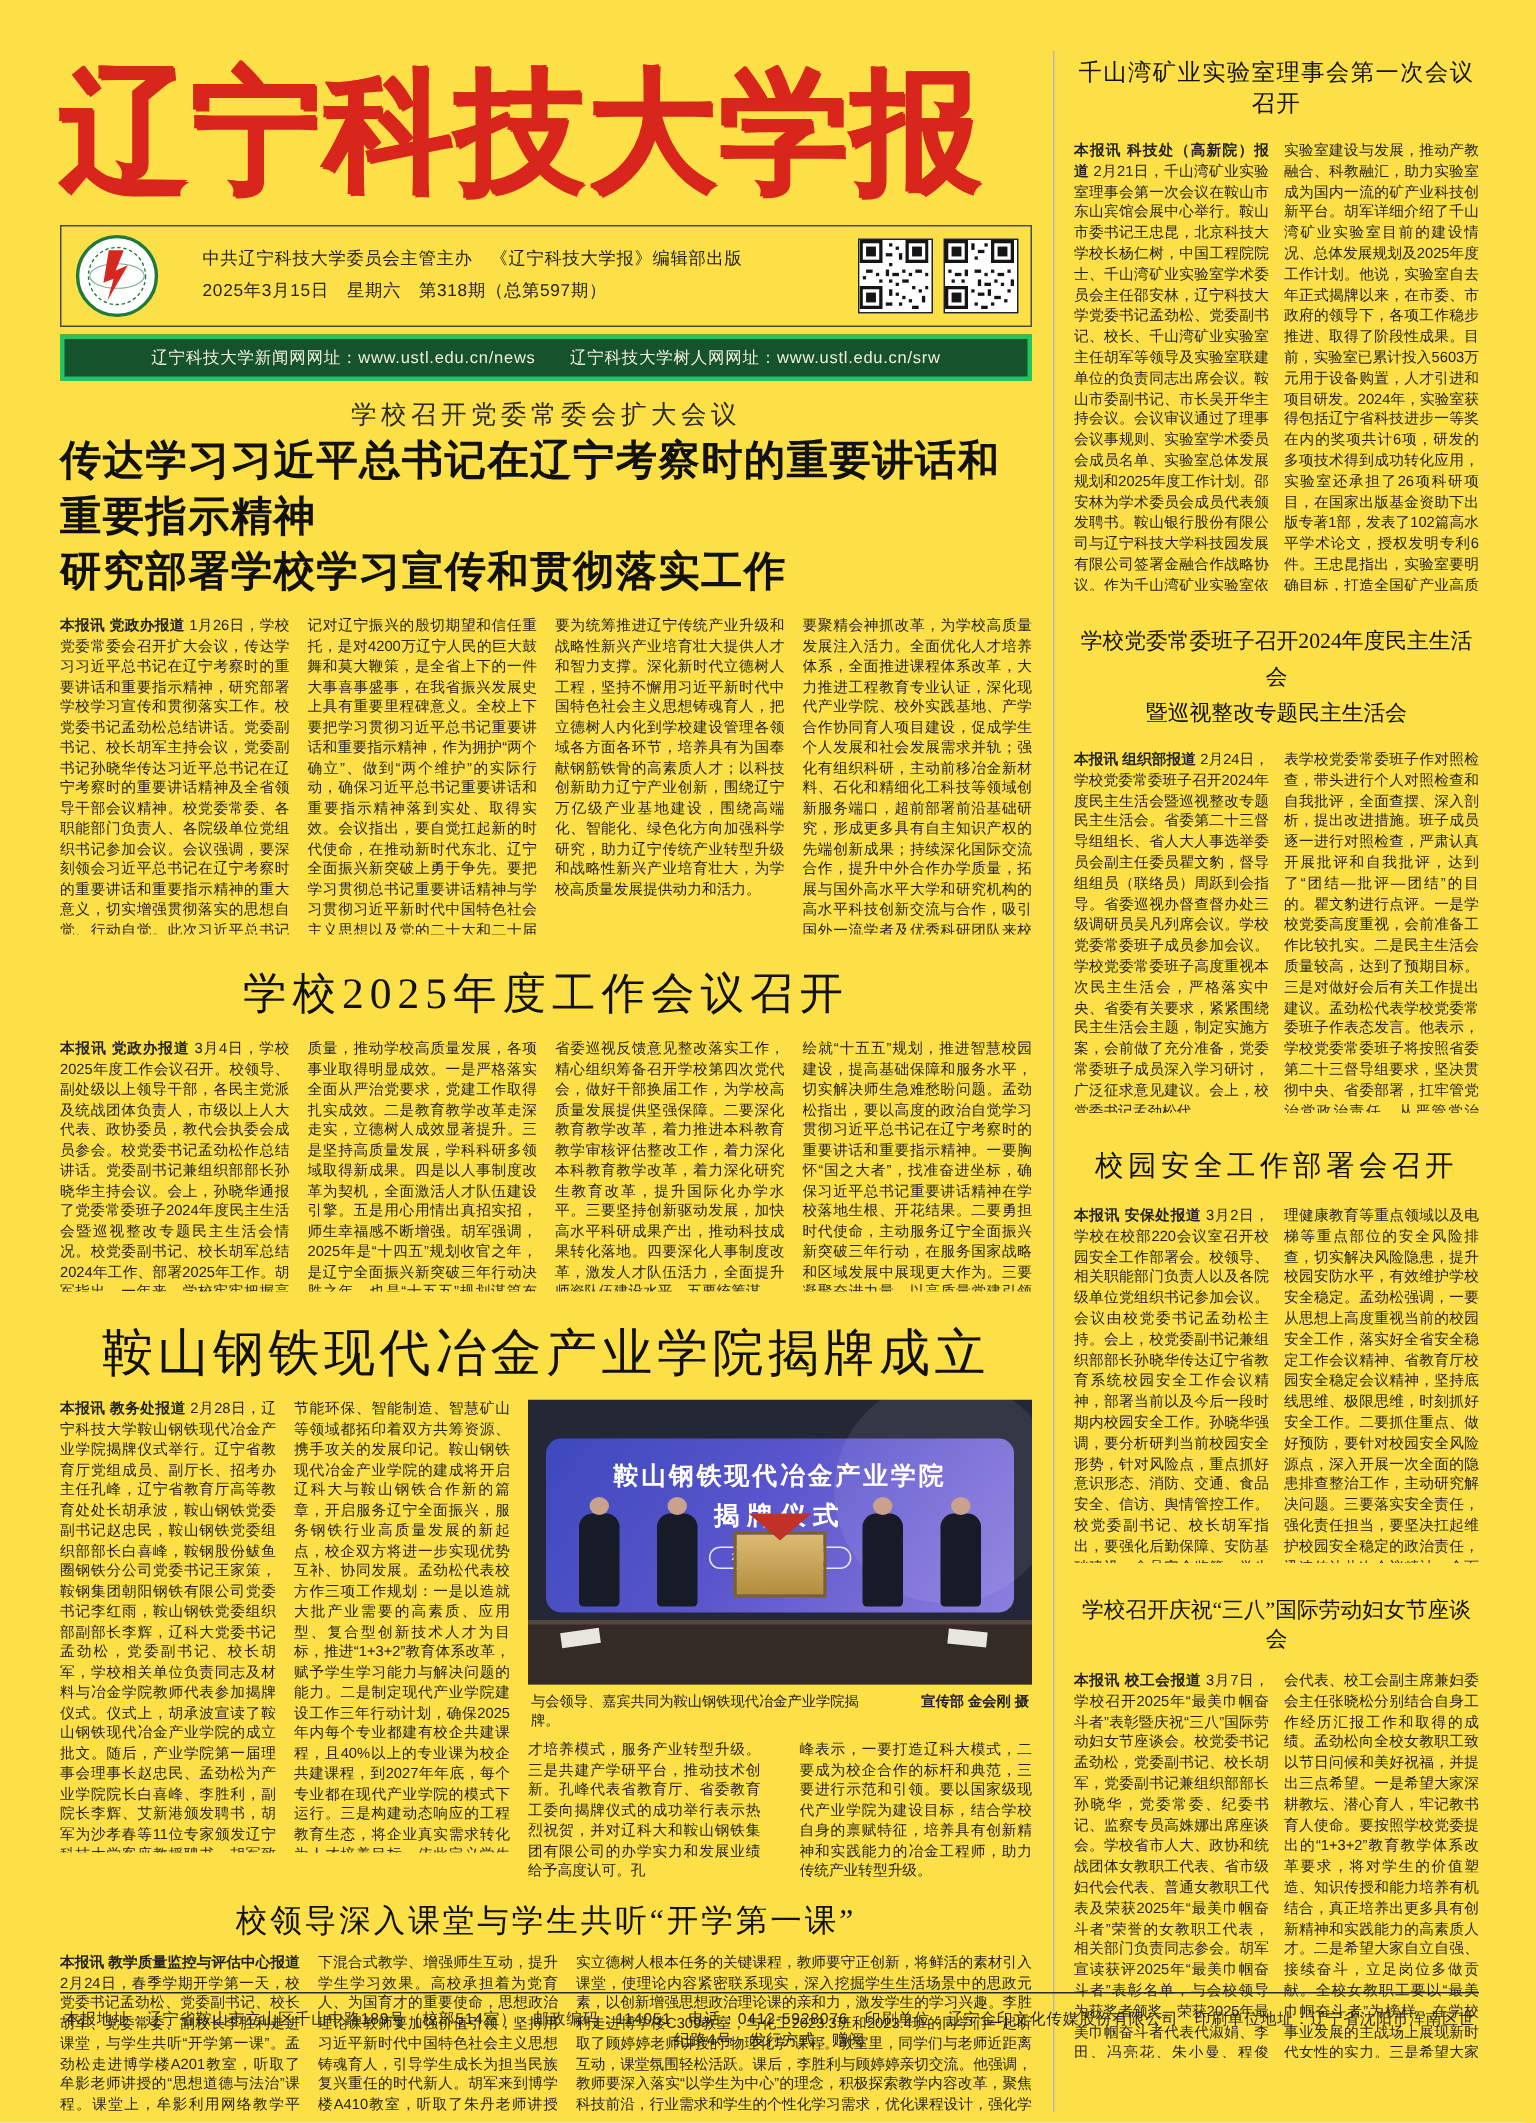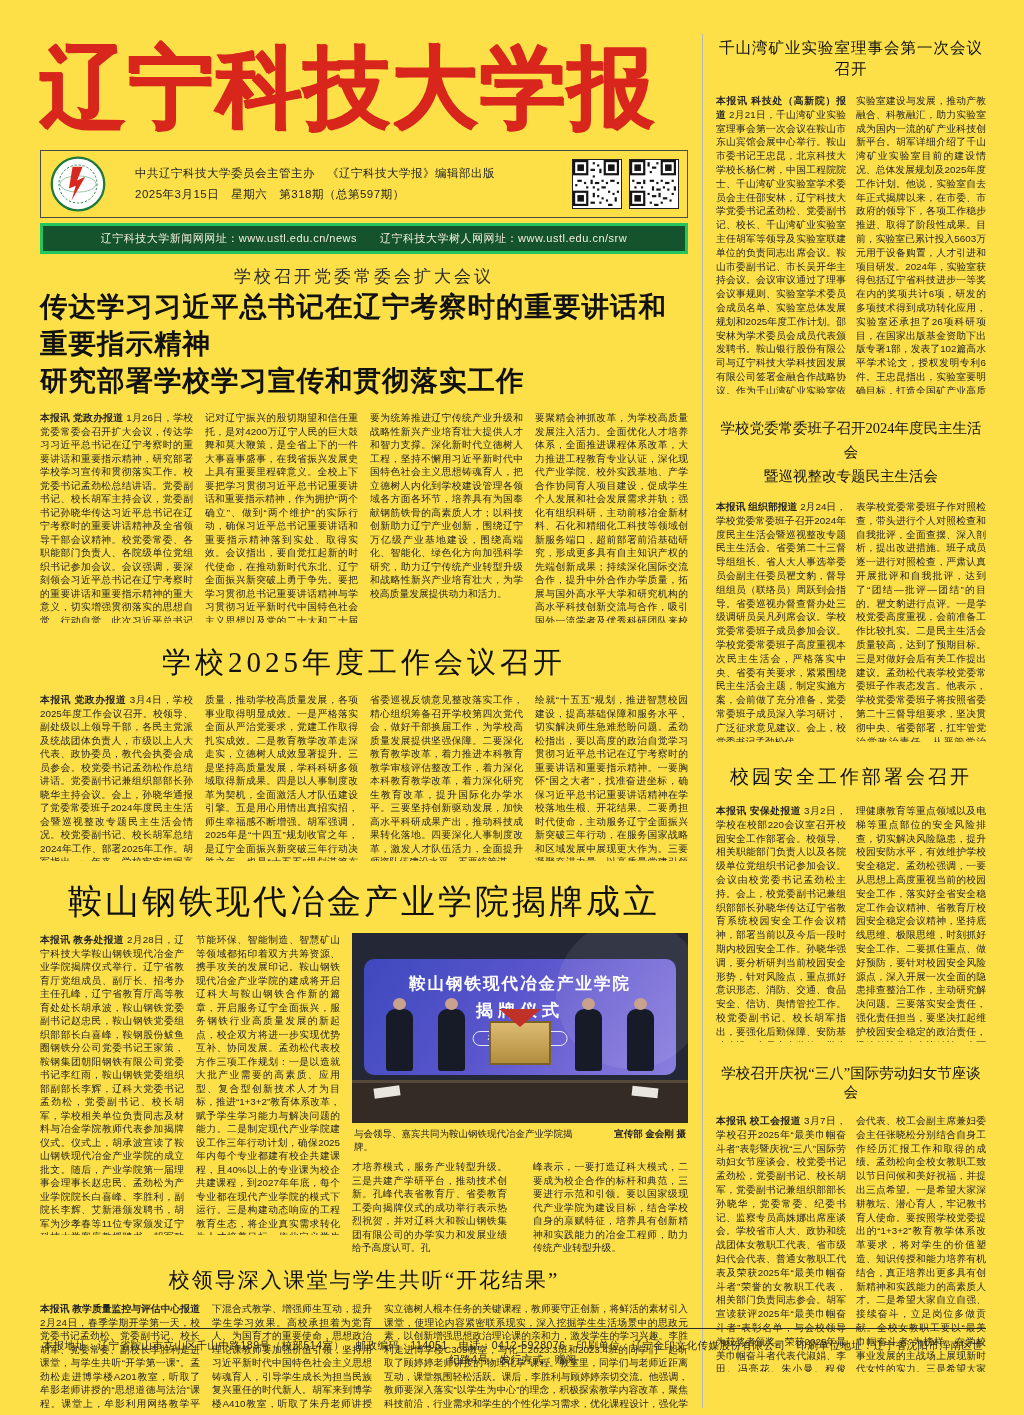--- a/index.html
+++ b/index.html
@@ -253,21 +253,21 @@
             </div>
             <div class="c-below">
               <div class="col">才培养模式，服务产业转型升级。三是共建产学研平台，推动技术创新。孔峰代表省教育厅、省委教育工委向揭牌仪式的成功举行表示热烈祝贺，并对辽科大和鞍山钢铁集团有限公司的办学实力和发展业绩给予高度认可。孔</div>
               <div class="col">峰表示，一要打造辽科大模式，二要成为校企合作的标杆和典范，三要进行示范和引领。要以国家级现代产业学院为建设目标，结合学校自身的禀赋特征，培养具有创新精神和实践能力的冶金工程师，助力传统产业转型升级。</div>
             </div>
           </div>
         </div>
       </div>
 
       <div>
-        <div class="serif-head headD">校领导深入课堂与学生共听“开花结果”</div>
+        <div class="serif-head headD">校领导深入课堂与学生共听“开学第一课”</div>
         <div class="cols bodyD">
           <div class="col"><span class="lead">本报讯 教学质量监控与评估中心报道</span> <span>2月24日，春季学期开学第一天，校党委书记孟劲松、党委副书记、校长胡军、党委常委、副校长李胜利走进课堂，与学生共听“开学第一课”。孟劲松走进博学楼A201教室，听取了牟影老师讲授的“思想道德与法治”课程。课堂上，牟影利用网络教学平台，通过将学生实时作答投屏、在线抢答等方式调动同学们的参与积极性。孟劲松对课程的互动性给予了高度评价。他指出，教师要积极推进线上线</span></div>
           <div class="col">下混合式教学、增强师生互动，提升学生学习效果。高校承担着为党育人、为国育才的重要使命，思想政治理论课教师要加强价值引领，坚持用习近平新时代中国特色社会主义思想铸魂育人，引导学生成长为担当民族复兴重任的时代新人。胡军来到博学楼A410教室，听取了朱丹老师讲授的“中国近现代史纲要”课程，了解学生听课状态，并认真记录。胡军充分肯定了朱丹的授课准备，并提出了相关意见和建议。他指出，思想政治理论课是落</div>
           <div class="col colwide">实立德树人根本任务的关键课程，教师要守正创新，将鲜活的素材引入课堂，使理论内容紧密联系现实，深入挖掘学生生活场景中的思政元素，以创新增强思想政治理论课的亲和力，激发学生的学习兴趣。李胜利走进博学楼C309教室，与化工2023.3班和2023.4班的同学们一起听取了顾婷婷老师讲授的“物理化学”课程。教室里，同学们与老师近距离互动，课堂氛围轻松活跃。课后，李胜利与顾婷婷亲切交流。他强调，教师要深入落实“以学生为中心”的理念，积极探索教学内容改革，聚焦科技前沿，行业需求和学生的个性化学习需求，优化课程设计，强化学生实践能力培养，推动学校人才培养质量提升。新学期开学首日，全校共有194门本科生课程顺利开课，学校教学运行秩序井然。</div>
         </div>
       </div>
 
     </div>
 
     <div class="right-col">

